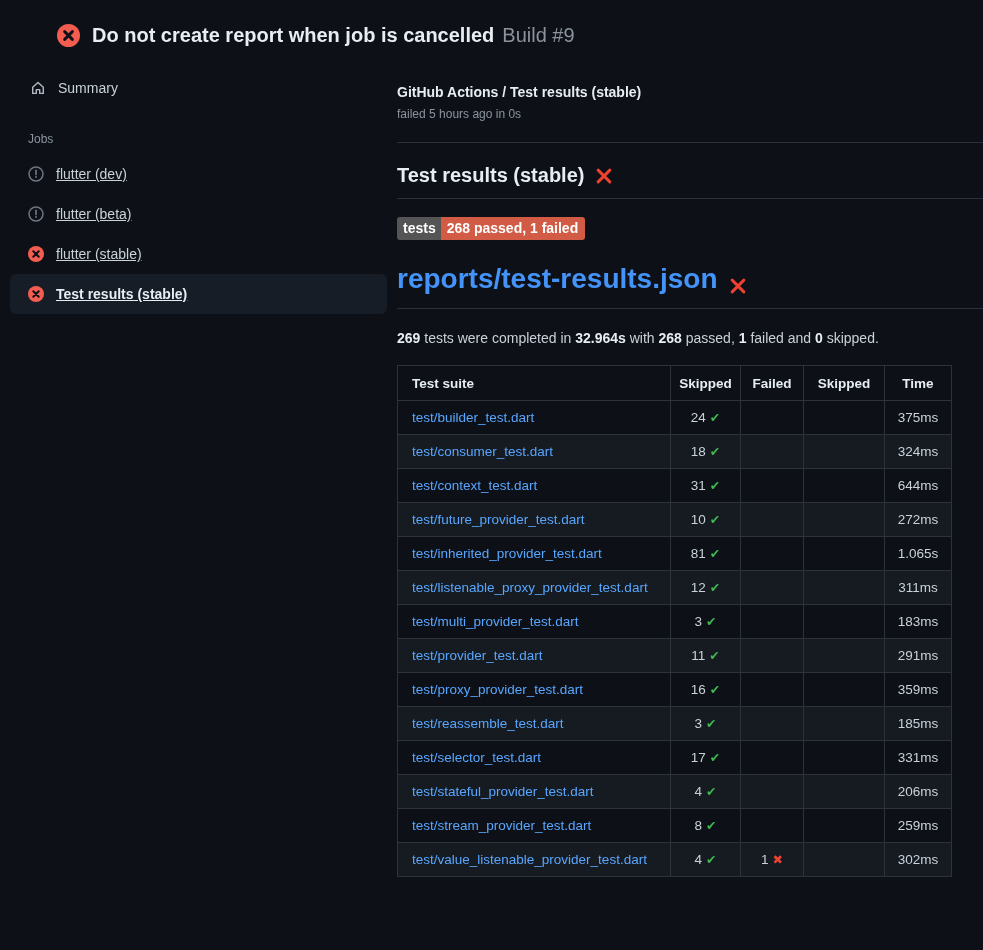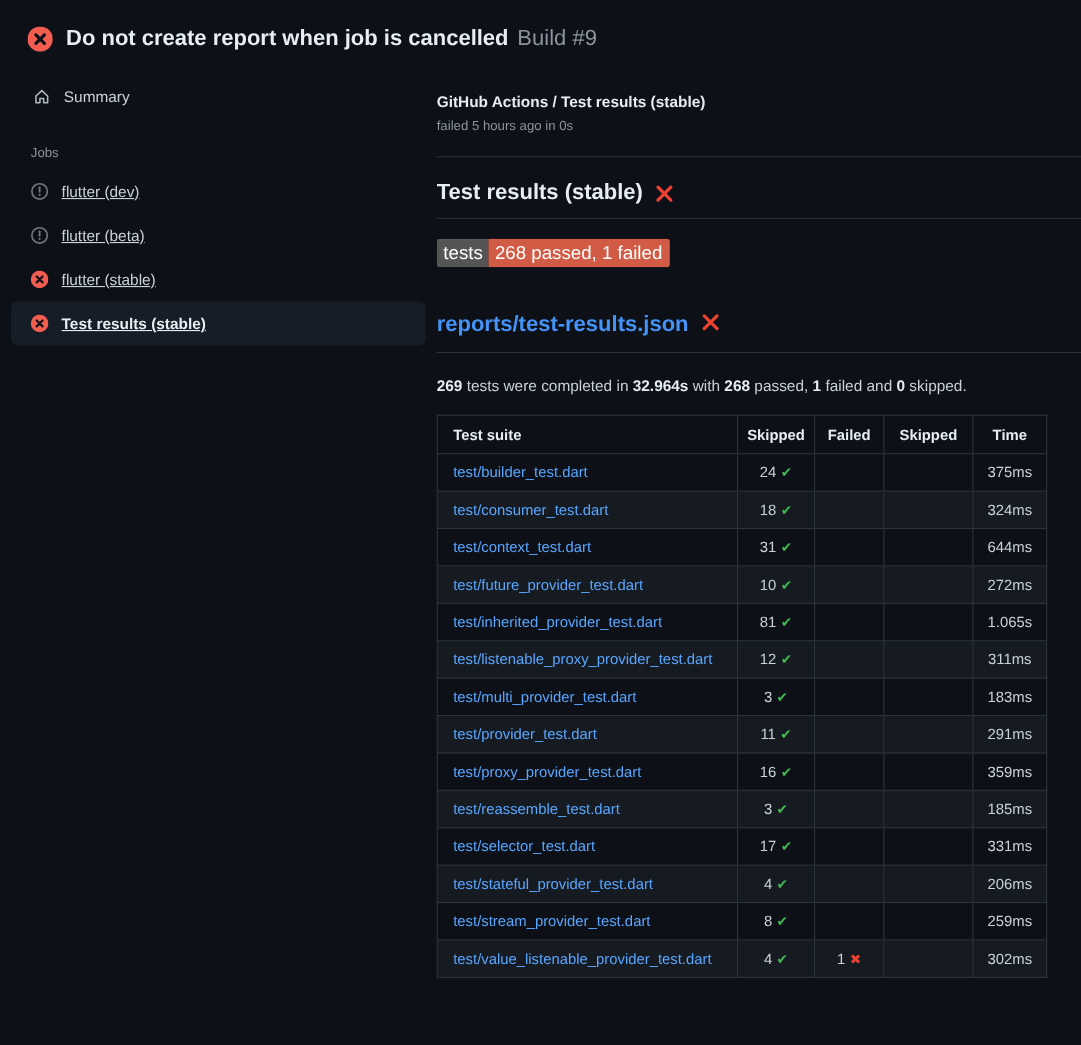--- a/index.html
+++ b/index.html
@@ -11,21 +11,21 @@
     --neutral_icon:#6e7681;
   }
   *{margin:0;padding:0;box-sizing:border-box;}
   html,body{width:983px;height:950px;overflow:hidden;}
   body{
     background:var(--page_bg);
     font-family:"Liberation Sans","DejaVu Sans",sans-serif;
     color:var(--text_secondary);
   }
   
-  .page-header{display:flex;align-items:center;gap:12px;padding:16px 0 0 25px;height:54px;}
+  .page-header{display:flex;align-items:center;gap:12px;padding:16px 0 0 25px;height:54px;margin-left:32px;}
   .page-header h1{font-size:20px;font-weight:700;color:var(--text_primary);display:flex;align-items:baseline;gap:8px;}
   .build-no{color:var(--text_muted);font-weight:400;}
   .icon{display:inline-flex;flex-shrink:0;}
   .x-circle-fill circle{fill:var(--danger_red);}
   .x-circle-fill path{stroke:var(--page_bg);stroke-width:2;stroke-linecap:round;fill:none;}
   .neutral-circle circle.ring{stroke:var(--neutral_icon);stroke-width:1.5;fill:none;}
   .neutral-circle path{stroke:var(--neutral_icon);stroke-width:1.7;stroke-linecap:round;}
   .neutral-circle circle.dot{fill:var(--neutral_icon);}
   .home-icon path{stroke:#b1bac4;stroke-width:1.4;fill:none;stroke-linejoin:round;}
   .red-x path{stroke:var(--cross_red);stroke-width:2.6;stroke-linecap:round;fill:none;}
@@ -35,24 +35,24 @@
   .summary-item{display:flex;align-items:center;gap:12px;padding:10px 0 10px 30px;font-size:14px;color:var(--text_secondary);cursor:pointer;}
   .jobs-label{padding:26px 0 8px 28px;font-size:12px;color:var(--text_muted);}
   .job-item{display:flex;align-items:center;gap:12px;height:40px;margin:0 10px;padding-left:18px;border-radius:6px;font-size:14px;color:var(--text_secondary);cursor:pointer;text-decoration:underline;}
   .job-item.selected{background:var(--selected_bg);font-weight:700;color:var(--text_primary);}
   
   .content{flex:1;padding-top:30px;min-width:0;}
   .breadcrumb{font-size:14px;font-weight:700;color:var(--text_primary);}
   .meta{font-size:12px;color:var(--text_muted);margin-top:7px;}
   .top-divider{border:none;border-top:1px solid var(--divider);margin-top:21px;}
   .section-title{margin-top:21px;font-size:20px;font-weight:600;color:var(--text_primary);display:flex;align-items:center;gap:11px;padding-bottom:11px;border-bottom:1px solid var(--divider);}
-  .badge{display:inline-flex;margin-top:18px;font-size:17px;font-weight:400;line-height:1;border-radius:3px;overflow:hidden;color:#ffffff;cursor:default;}
+  .badge{display:inline-flex;margin-top:18px;font-size:14px;font-weight:700;line-height:1;border-radius:3px;overflow:hidden;color:#ffffff;cursor:default;}
   .badge-label{background:var(--badge_label_bg);padding:4px 5px 5px 6px;}
   .badge-value{background:var(--badge_value_bg);padding:4px 7px 5px 6px;}
-  .report-title{margin-top:41px;font-size:20px;font-weight:600;display:flex;align-items:flex-start;gap:11px;padding-bottom:13px;border-bottom:1px solid var(--divider);}
+  .report-title{margin-top:23px;font-size:28px;font-weight:600;display:flex;align-items:flex-end;gap:11px;padding-bottom:13px;border-bottom:1px solid var(--divider);}
   .report-title a{color:var(--heading_link_blue);text-decoration:none;}
   .run-summary{margin-top:21px;font-size:14px;color:var(--text_secondary);}
   .run-summary b{font-weight:700;color:var(--text_primary);}
   
   table.results{margin-top:19px;border-collapse:collapse;table-layout:fixed;width:554px;}
   .results th,.results td{border:1px solid var(--border);font-size:13.5px;}
   .results th{height:35px;font-weight:700;color:var(--text_primary);text-align:center;}
   .results td{height:34px;text-align:center;color:var(--text_secondary);}
   .results th.col-suite,.results td.col-suite{text-align:left;padding-left:14px;}
   .col-suite{width:273px;} .col-passed{width:70px;} .col-failed{width:63px;}

